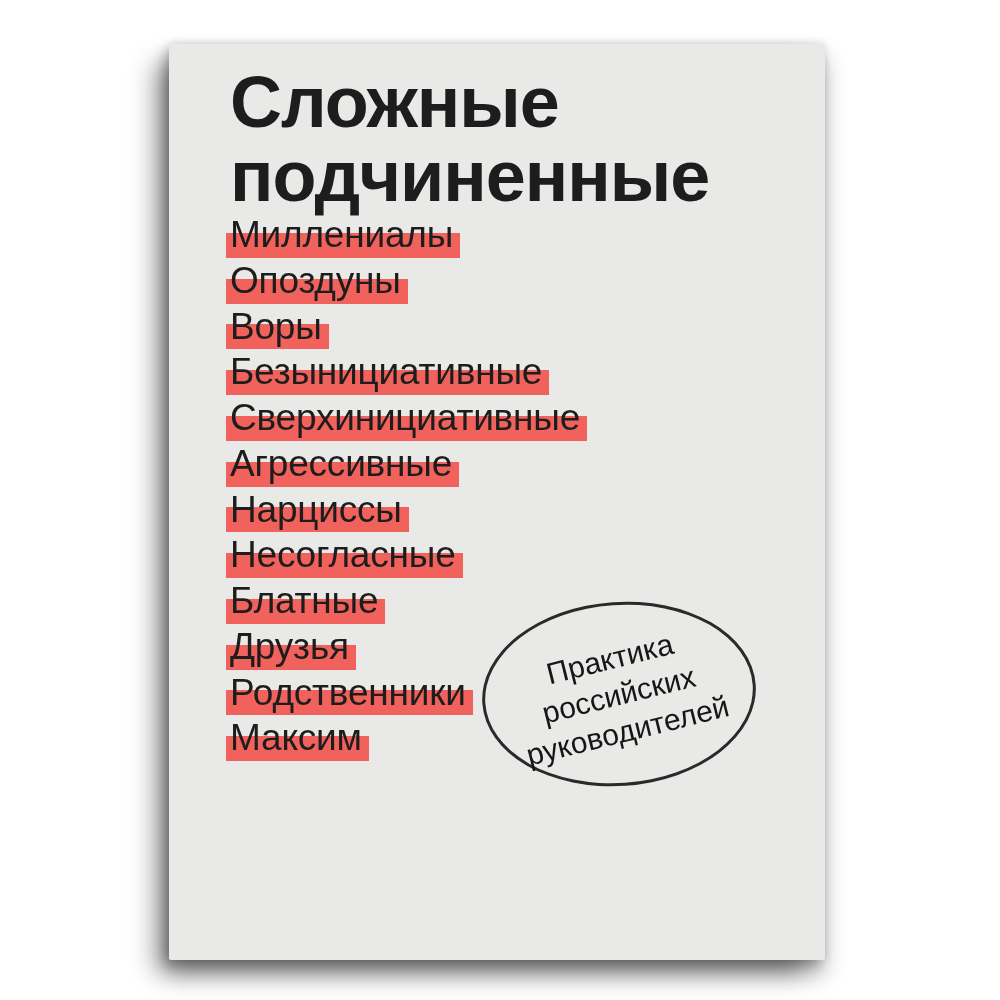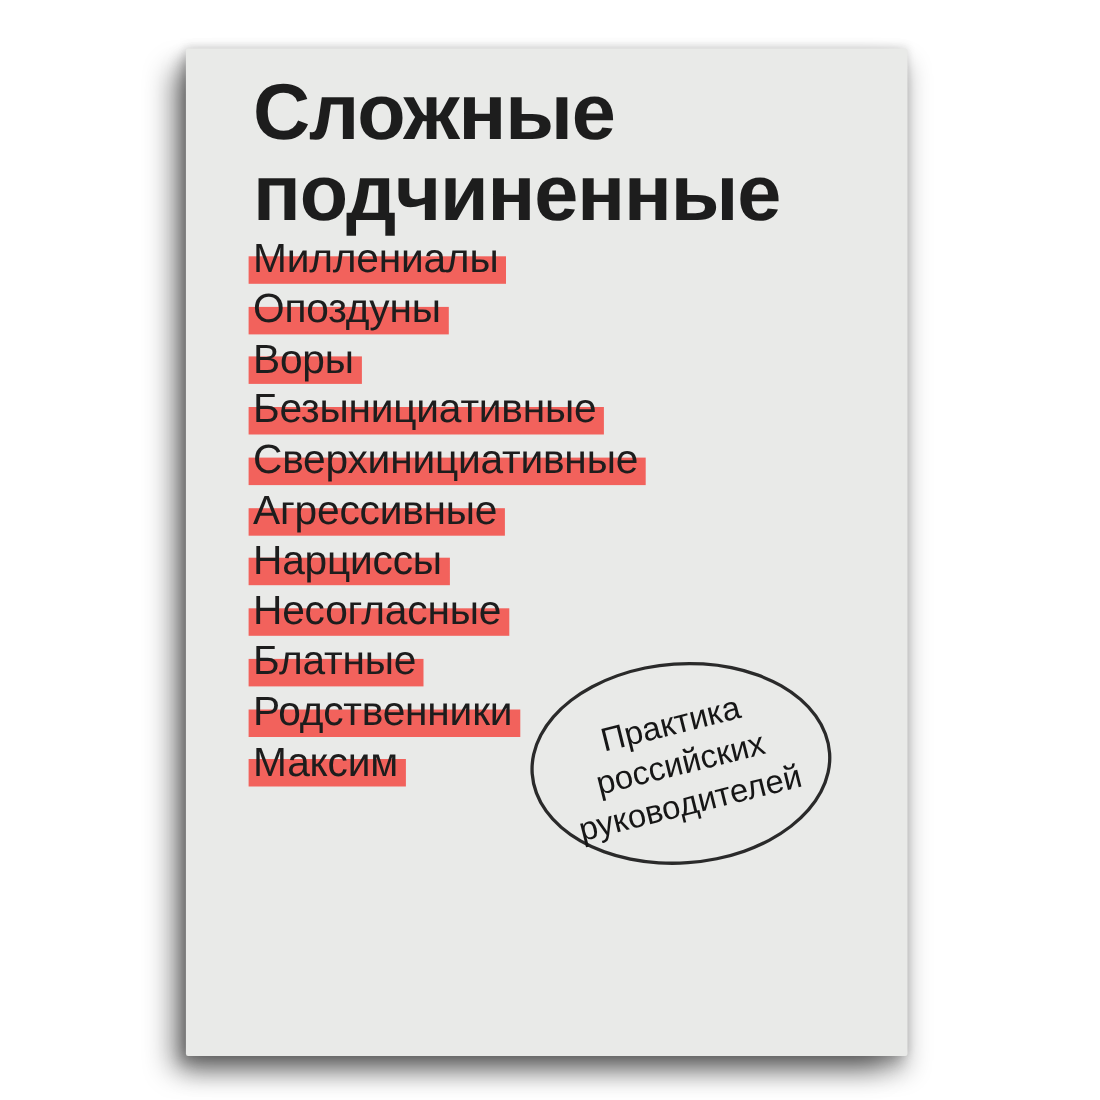--- a/index.html
+++ b/index.html
@@ -109,20 +109,21 @@
     <div class="list">
       <div class="item"><span class="hl" style="background-image: linear-gradient(rgb(242, 98, 92), rgb(242, 98, 92)); color: rgb(29, 29, 29);">Миллениалы</span></div>
       <div class="item"><span class="hl" style="background-image: linear-gradient(rgb(242, 98, 92), rgb(242, 98, 92)); color: rgb(29, 29, 29);">Опоздуны</span></div>
       <div class="item"><span class="hl" style="background-image: linear-gradient(rgb(242, 98, 92), rgb(242, 98, 92)); color: rgb(29, 29, 29);">Воры</span></div>
       <div class="item"><span class="hl" style="background-image: linear-gradient(rgb(242, 98, 92), rgb(242, 98, 92)); color: rgb(29, 29, 29);">Безынициативные</span></div>
       <div class="item"><span class="hl" style="background-image: linear-gradient(rgb(242, 98, 92), rgb(242, 98, 92)); color: rgb(29, 29, 29);">Сверхинициативные</span></div>
       <div class="item"><span class="hl" style="background-image: linear-gradient(rgb(242, 98, 92), rgb(242, 98, 92)); color: rgb(29, 29, 29);">Агрессивные</span></div>
       <div class="item"><span class="hl" style="background-image: linear-gradient(rgb(242, 98, 92), rgb(242, 98, 92)); color: rgb(29, 29, 29);">Нарциссы</span></div>
       <div class="item"><span class="hl" style="background-image: linear-gradient(rgb(242, 98, 92), rgb(242, 98, 92)); color: rgb(29, 29, 29);">Несогласные</span></div>
       <div class="item"><span class="hl" style="background-image: linear-gradient(rgb(242, 98, 92), rgb(242, 98, 92)); color: rgb(29, 29, 29);">Блатные</span></div>
+      <div class="item"><span class="hl" style="background-image: linear-gradient(rgb(242, 98, 92), rgb(242, 98, 92)); color: rgb(29, 29, 29);">Друзья</span></div>
       <div class="item"><span class="hl" style="background-image: linear-gradient(rgb(242, 98, 92), rgb(242, 98, 92)); color: rgb(29, 29, 29);">Родственники</span></div>
       <div class="item"><span class="hl" style="background-image: linear-gradient(rgb(242, 98, 92), rgb(242, 98, 92)); color: rgb(29, 29, 29);">Максим</span></div>
     </div>
 
     <div class="badge">
       <div class="badge-text">
         <div>Практика</div>
         <div>российских</div>
         <div>руководителей</div>
       </div>

